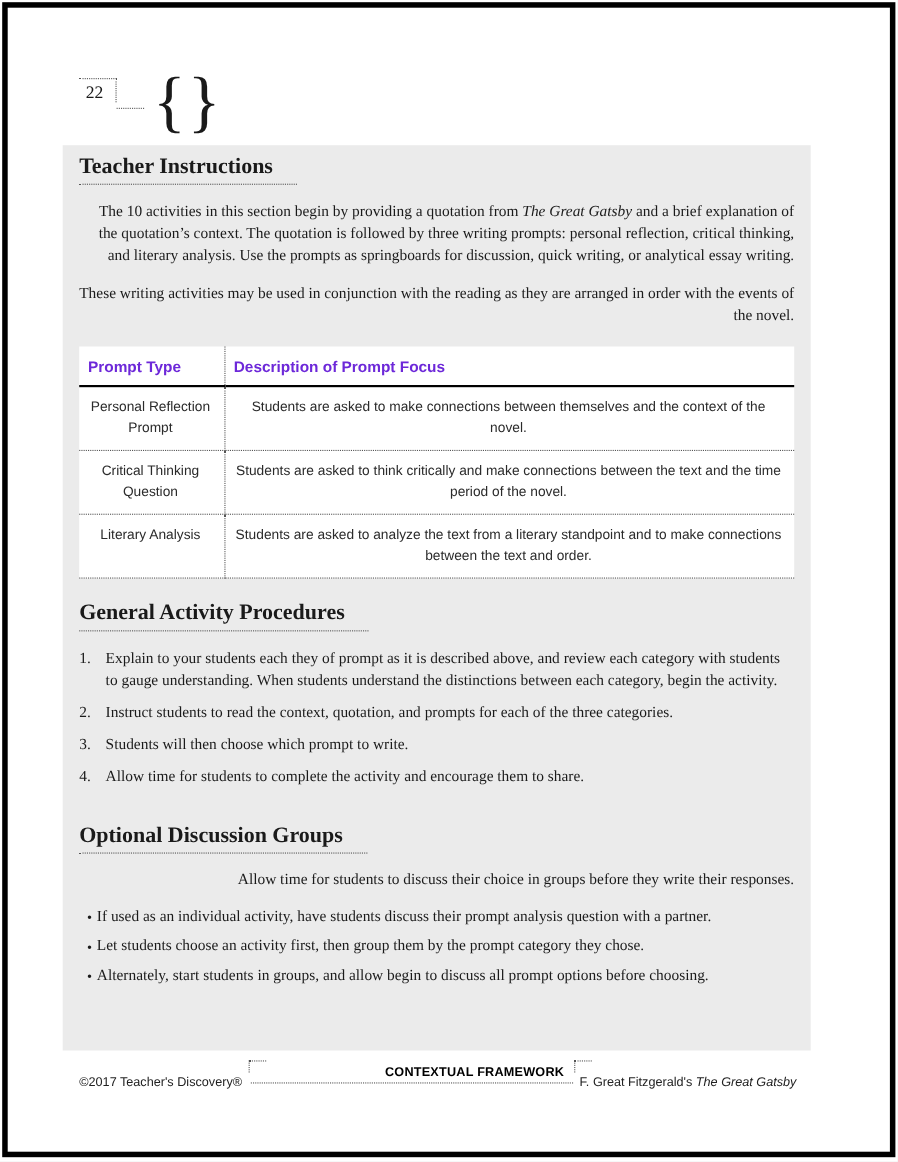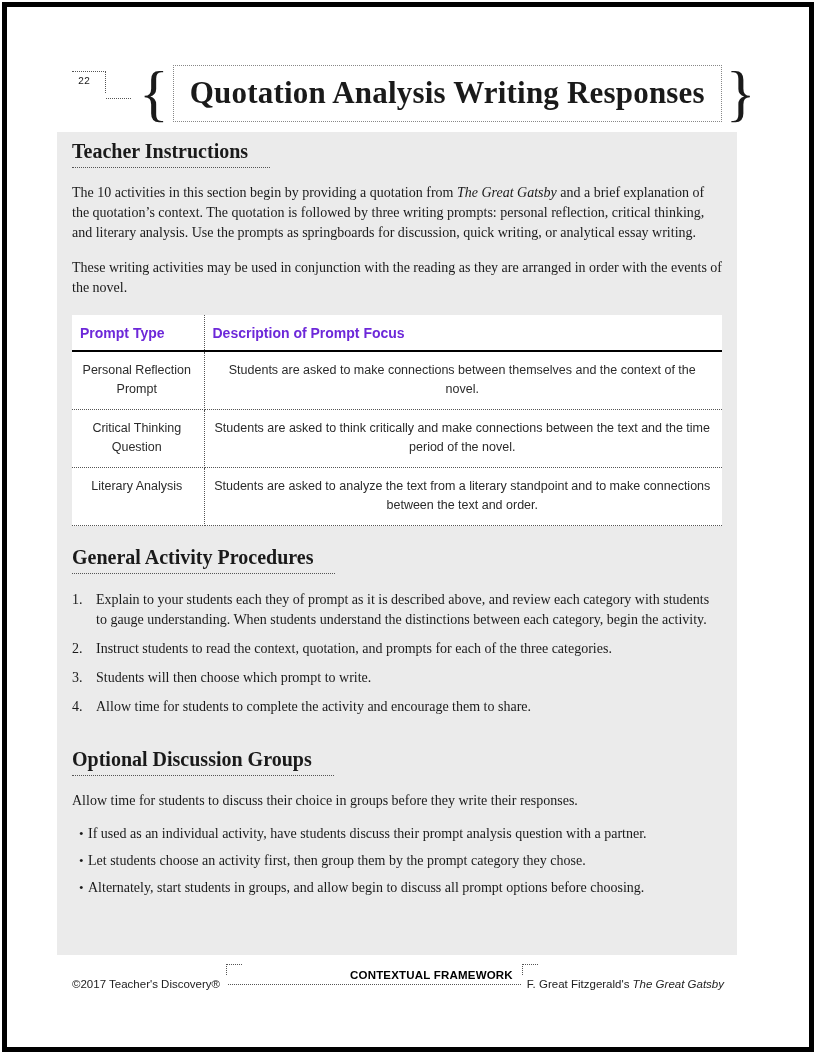--- a/index.html
+++ b/index.html
@@ -21,22 +21,21 @@
 
   
   .pagenum-wrap {
     position: absolute; left: 72px; top: 71px;
   }
   .pagenum-box {
     width: 34px; height: 22px;
     border-top: 1px dotted #555;
     border-right: 1px dotted #555;
     padding: 4px 0 0 6px;
-    font-size: 10px;
-    font-family: Liberation Mono, monospace;
+    font-size: 16px;
   }
   .pagenum-tail {
     position: absolute; left: 34px; top: 27px;
     width: 25px; height: 0;
     border-top: 1px dotted #555;
   }
   .title-wrap {
     position: absolute; left: 138px; top: 64px;
     display: flex; align-items: center;
   }
@@ -69,20 +68,21 @@
     border-bottom: 1px dotted #555;
     padding: 0 22px 4px 0;
     margin: 0;
   }
   .h-teacher { margin-top: 0; }
   .h-general { margin-top: 20px; }
   .h-optional { margin-top: 22px; }
   .body-para {
     font-size: 14px; line-height: 20px;
     margin: 15px 0 0;
+    text-align: right;
   }
   .ital { font-style: italic; }
 
   
   .prompt-table {
     width: 650px;
     margin-top: 17px;
     border-collapse: collapse;
     background: #fff;
     font-family: "Liberation Sans", sans-serif;
@@ -148,21 +148,20 @@
 
 <div class="page-frame"></div>
 
 <div class="pagenum-wrap">
   <div class="pagenum-box">22</div>
   <div class="pagenum-tail"></div>
 </div>
 
 <div class="title-wrap">
   <span class="brace">{</span>
-  <div class="title-box">Quotation Analysis Writing Responses</div>
   <span class="brace">}</span>
 </div>
 
 <div class="panel">
 
   <h2 class="section-heading h-teacher">Teacher Instructions</h2>
 
   <p class="body-para"><span>The 10 activities in this section begin by providing a quotation from </span><span class="ital">The Great Gatsby</span><span> and a brief explanation of the quotation’s context. The quotation is followed by three writing prompts: personal reflection, critical thinking, and literary analysis. Use the prompts as springboards for discussion, quick writing, or analytical essay writing.</span></p>
 
   <p class="body-para">These writing activities may be used in conjunction with the reading as they are arranged in order with the events of the novel.</p>

